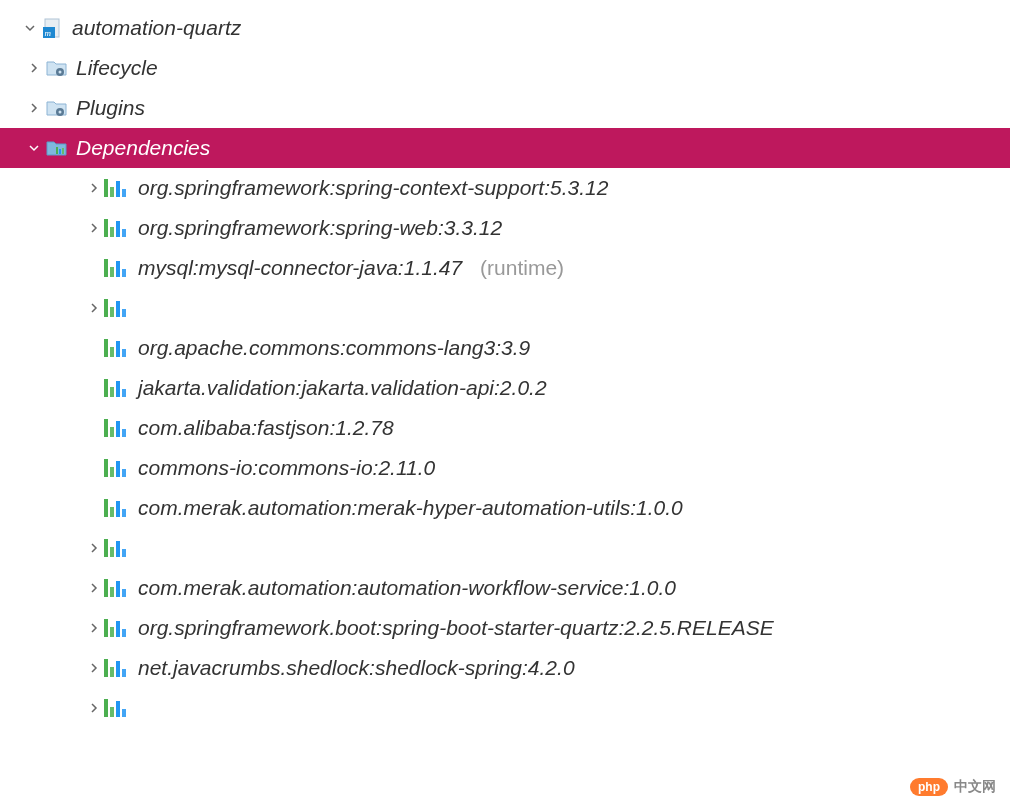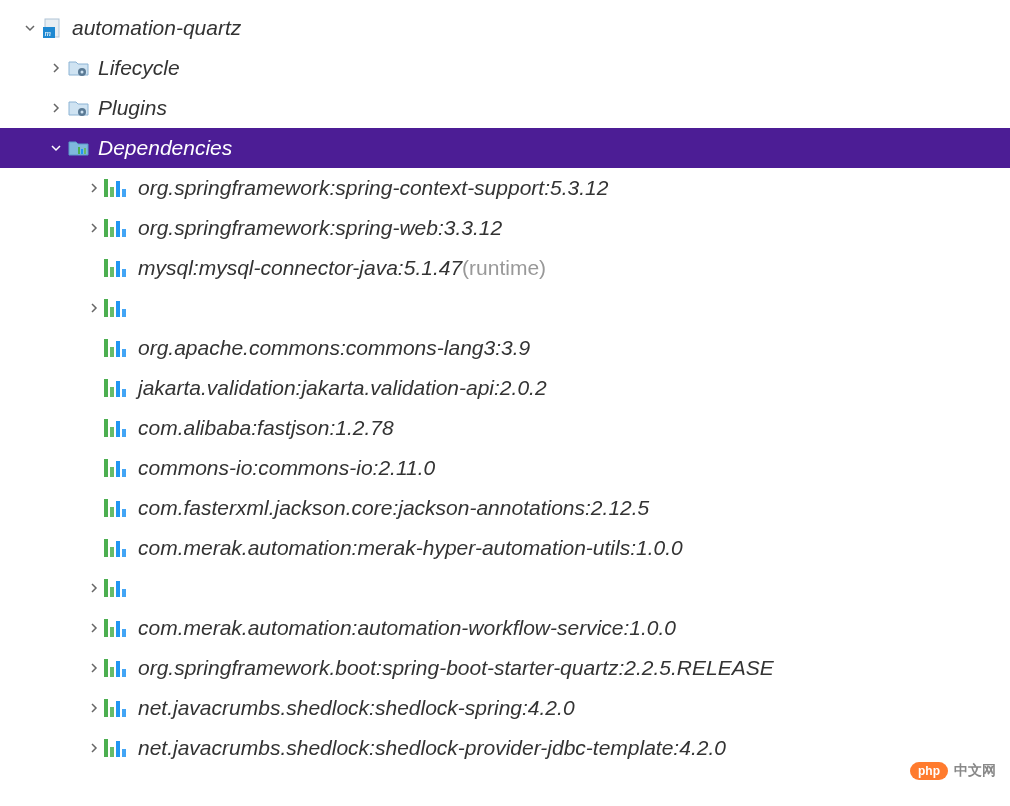--- a/index.html
+++ b/index.html
@@ -14,21 +14,21 @@
     }
     .tree { padding-top: 8px; }
     .row {
       display: flex;
       align-items: center;
       height: 40px;
       padding-right: 8px;
       white-space: nowrap;
     }
     .row.selected {
-      background: #4c1d95;
+      background: #be185d;
       color: #fff;
     }
     .arrow {
       width: 20px;
       display: inline-flex;
       align-items: center;
       justify-content: center;
       color: #666;
       font-size: 14px;
       user-select: none;
@@ -55,27 +55,27 @@
     }
     .dep-bars span {
       width: 4px;
       display: inline-block;
     }
     .dep-bars .b1 { height: 18px; background: #4caf50; }
     .dep-bars .b2 { height: 10px; background: #66bb6a; }
     .dep-bars .b3 { height: 16px; background: #2196f3; }
     .dep-bars .b4 { height: 8px; background: #42a5f5; }
     .label { flex: 0 1 auto; font-style: italic; }
-    .hint { color: #999; margin-left: 0; }
+    .hint { color: #999; margin-left: 18px; }
     .indent-0 { padding-left: 20px; }
-    .indent-1 { padding-left: 46px; }
+    .indent-1 { padding-left: 24px; }
     .indent-2 { padding-left: 84px; }
     .watermark {
       position: absolute;
-      bottom: 26px;
+      bottom: 10px;
       right: 14px;
       display: flex;
       align-items: center;
       gap: 6px;
       font-size: 14px;
       color: #888;
       font-weight: bold;
     }
     .watermark .wm-icon {
       background: #ff7b2e;
@@ -189,21 +189,21 @@
           <svg width="12" height="12" viewBox="0 0 12 12">
             <path d="M4 2 L8 6 L4 10" fill="none" stroke="#666" stroke-width="1.5"></path>
           </svg>
         </span>
         <span class="dep-bars">
           <span class="b1"></span>
           <span class="b2"></span>
           <span class="b3"></span>
           <span class="b4"></span>
         </span>
-        <span class="label">mysql:mysql-connector-java:5.1.47</span>
+        <span class="label">mysql:mysql-connector-java:1.1.47</span>
         <span class="hint">(runtime)</span>
       </div>
       <div class="row indent-2">
         <span class="arrow">
           <svg width="12" height="12" viewBox="0 0 12 12">
             <path d="M4 2 L8 6 L4 10" fill="none" stroke="#666" stroke-width="1.5"></path>
           </svg>
         </span>
         <span class="dep-bars">
           <span class="b1"></span>
@@ -273,34 +273,20 @@
           <svg width="12" height="12" viewBox="0 0 12 12">
             <path d="M4 2 L8 6 L4 10" fill="none" stroke="#666" stroke-width="1.5"></path>
           </svg>
         </span>
         <span class="dep-bars">
           <span class="b1"></span>
           <span class="b2"></span>
           <span class="b3"></span>
           <span class="b4"></span>
         </span>
-        <span class="label">com.fasterxml.jackson.core:jackson-annotations:2.12.5</span>
-      </div>
-      <div class="row indent-2">
-        <span class="arrow blank">
-          <svg width="12" height="12" viewBox="0 0 12 12">
-            <path d="M4 2 L8 6 L4 10" fill="none" stroke="#666" stroke-width="1.5"></path>
-          </svg>
-        </span>
-        <span class="dep-bars">
-          <span class="b1"></span>
-          <span class="b2"></span>
-          <span class="b3"></span>
-          <span class="b4"></span>
-        </span>
         <span class="label">com.merak.automation:merak-hyper-automation-utils:1.0.0</span>
       </div>
       <div class="row indent-2">
         <span class="arrow">
           <svg width="12" height="12" viewBox="0 0 12 12">
             <path d="M4 2 L8 6 L4 10" fill="none" stroke="#666" stroke-width="1.5"></path>
           </svg>
         </span>
         <span class="dep-bars">
           <span class="b1"></span>
@@ -356,21 +342,20 @@
           <svg width="12" height="12" viewBox="0 0 12 12">
             <path d="M4 2 L8 6 L4 10" fill="none" stroke="#666" stroke-width="1.5"></path>
           </svg>
         </span>
         <span class="dep-bars">
           <span class="b1"></span>
           <span class="b2"></span>
           <span class="b3"></span>
           <span class="b4"></span>
         </span>
-        <span class="label">net.javacrumbs.shedlock:shedlock-provider-jdbc-template:4.2.0</span>
       </div>
     </div>
 
 </div>
 
 <div class="watermark">
   <span class="wm-icon">php</span>
   <span>中文网</span>
 </div>
 

